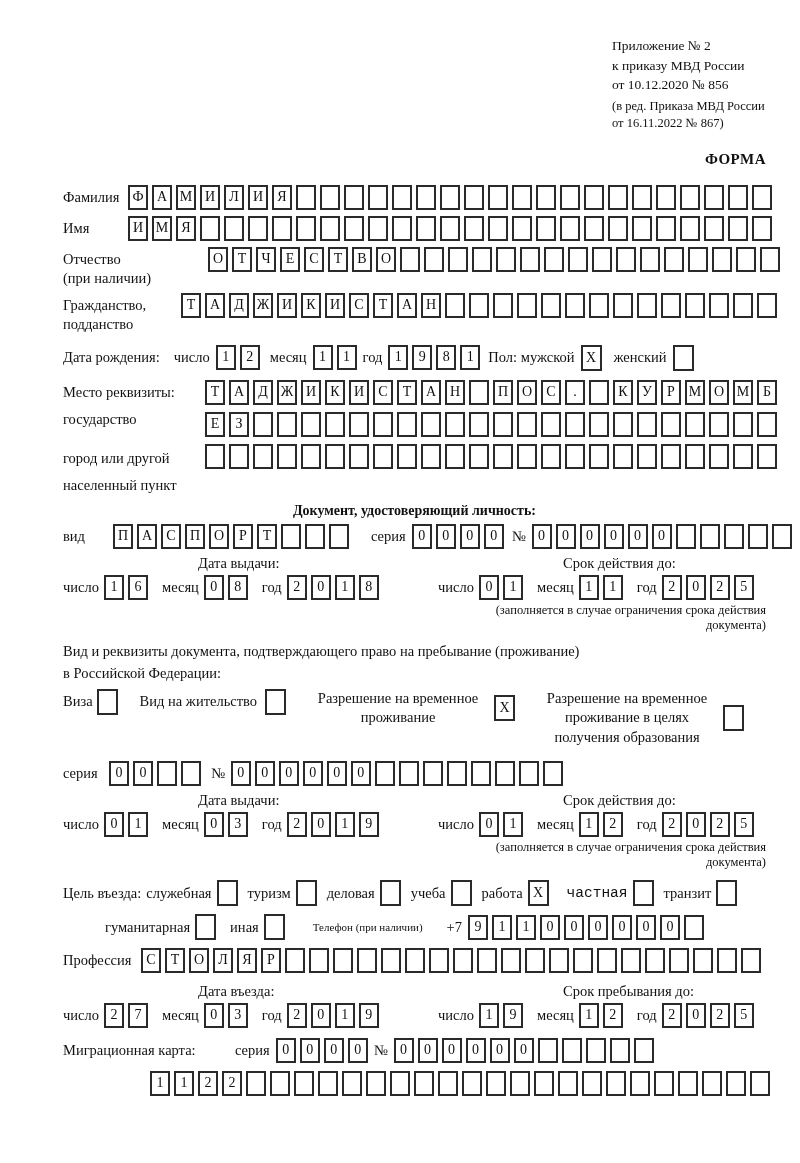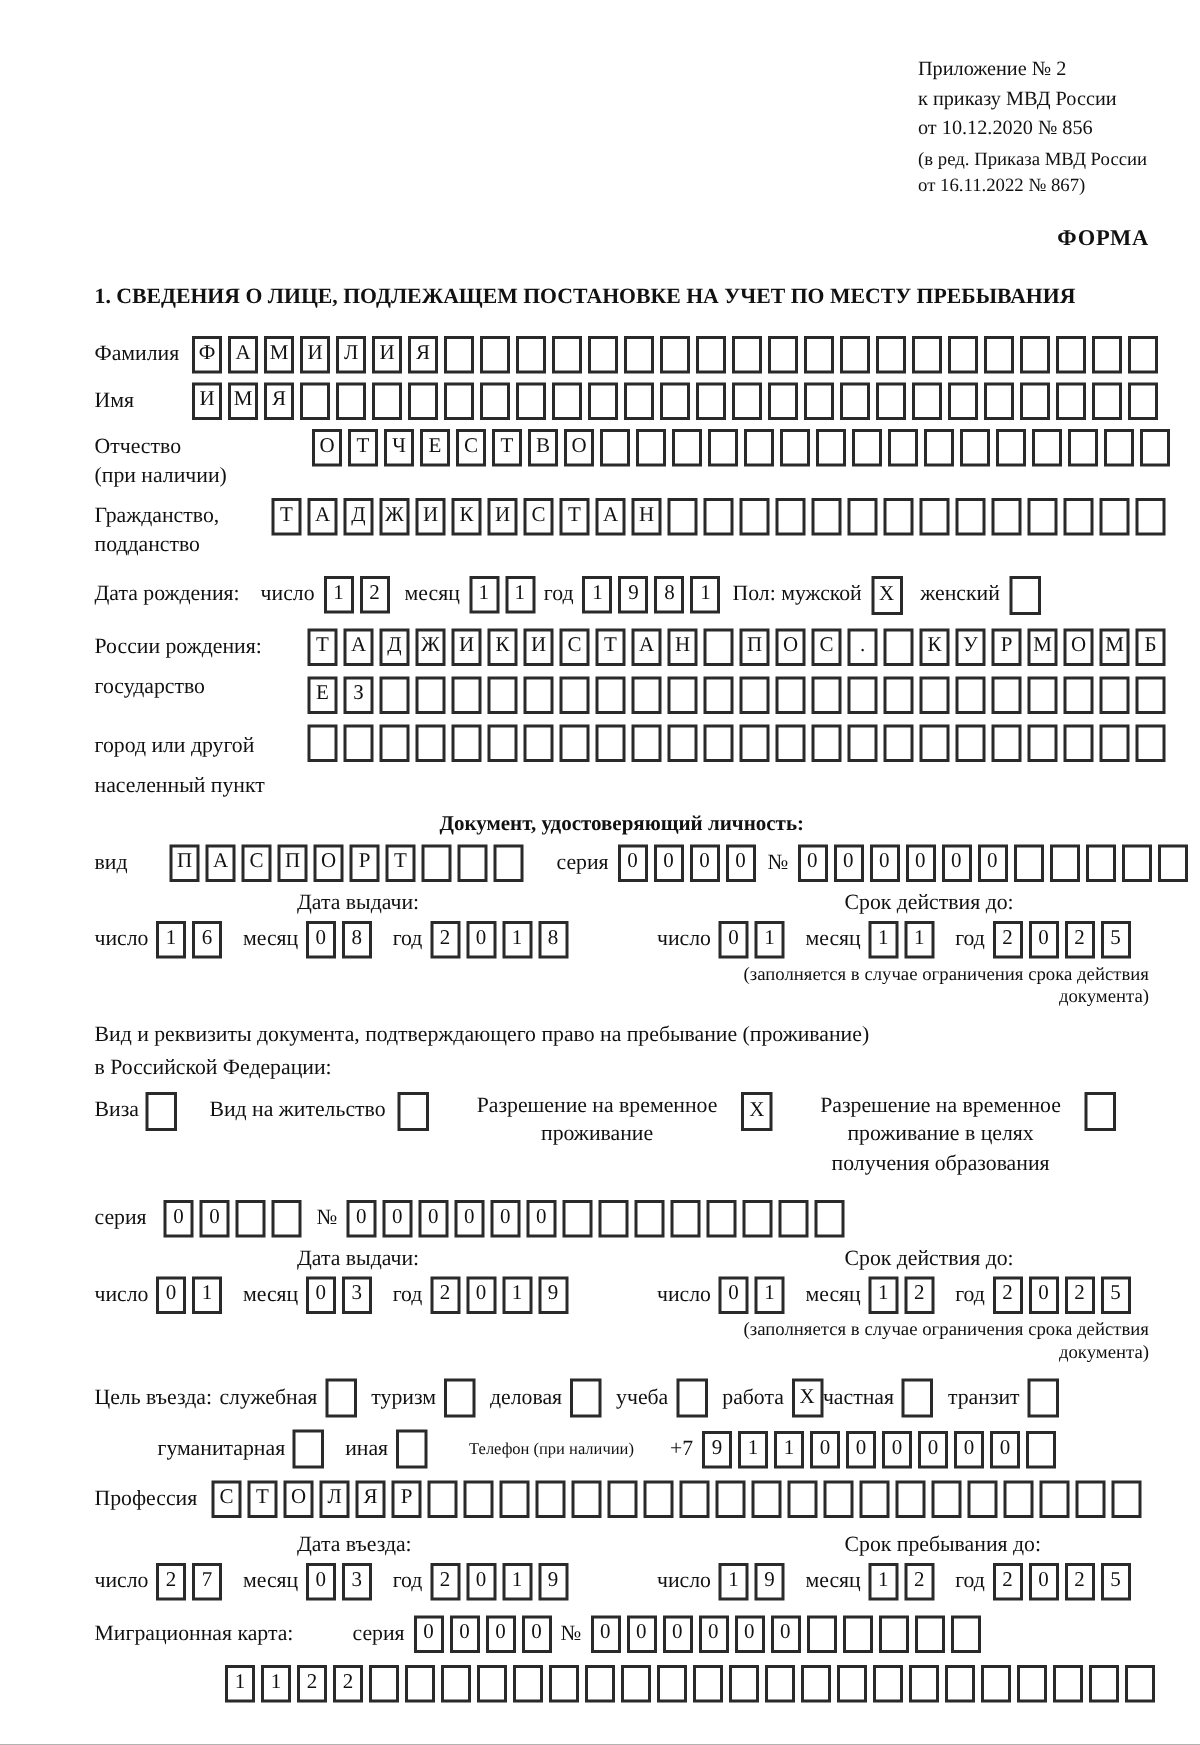--- a/index.html
+++ b/index.html
@@ -36,21 +36,21 @@
   .date-col-l { width:375px; }
   .date-col-r { flex:1; }
   .date-head { font-size:14.5px; }
   .date-head.l { margin-left:135px; }
   .date-head.r { margin-left:125px; }
   .date-line { display:flex; align-items:center; margin-top:3px; }
   .date-line .w { margin-right:5px; font-size:14.5px; }
   .date-line .w2 { margin:0 5px 0 14px; font-size:14.5px; }
   .note { font-size:12.5px; text-align:right; margin-top:3px; }
   .plain { font-size:14.5px; margin-top:8px; line-height:1.5; }
-  .opt { display:flex; align-items:flex-start; }
+  .opt { display:flex; align-items:center; }
   .opt .ol { font-size:14.5px; line-height:1.35; text-align:center; }
   .opt .cb { margin-left:8px; }
   .purp { display:flex; align-items:center; }
   .purp .pl { font-size:14.5px; margin-right:5px; }
   .multirow-gap { margin-top:7px; }
 </style>
 </head>
 <body>
 
 <div class="page">
@@ -60,21 +60,20 @@
     <div>к приказу МВД России</div>
     <div>от 10.12.2020 № 856</div>
     <div class="sub">
       <div>(в ред. Приказа МВД России</div>
       <div>от 16.11.2022 № 867)</div>
     </div>
   </div>
   <div class="forma">ФОРМА</div>
 
 
-  <div class="sec-head">1. СВЕДЕНИЯ О ЛИЦЕ, ПОДЛЕЖАЩЕМ ПОСТАНОВКЕ НА УЧЕТ ПО МЕСТУ ПРЕБЫВАНИЯ</div>
 
   <div class="row" style="margin-top:17px;">
     <div class="lbl" style="width:65px;">Фамилия</div>
     <div class="cells">
         <span class="cell">Ф</span>
         <span class="cell">А</span>
         <span class="cell">М</span>
         <span class="cell">И</span>
         <span class="cell">Л</span>
         <span class="cell">И</span>
@@ -222,21 +221,21 @@
         <span class="cell">1</span>
       </span>
     <span class="sm-lbl" style="margin-left:8px;">Пол: мужской</span>
     <span class="cb">X</span>
     <span class="sm-lbl" style="margin-left:12px;">женский</span>
     <span class="cb"></span>
   </div>
 
   <div class="row" style="margin-top:9px;">
     <div class="lbl" style="width:142px;">
-      <div>России рождения:</div>
+      <div>Место реквизиты:</div>
       <div style="margin-top:7px;">государство</div>
       <div style="margin-top:20px;">город или другой</div>
       <div style="margin-top:7px;">населенный пункт</div>
     </div>
     <div>
       <div class="cells">
           <span class="cell">Т</span>
           <span class="cell">А</span>
           <span class="cell">Д</span>
           <span class="cell">Ж</span>
@@ -519,21 +518,21 @@
         <span class="cb"></span>
       </span>
     <span class="purp" style="margin-left:10px;">
         <span class="pl">учеба</span>
         <span class="cb"></span>
       </span>
     <span class="purp" style="margin-left:10px;">
         <span class="pl">работа</span>
         <span class="cb">X</span>
       </span>
-    <span class="purp" style="margin-left:0;">
+    <span class="purp" style="margin-left:18px;font-family:Liberation Mono, monospace;">
         <span class="pl">частная</span>
         <span class="cb"></span>
       </span>
     <span class="purp" style="margin-left:10px;">
         <span class="pl">транзит</span>
         <span class="cb"></span>
       </span>
   </div>
 
   <div class="row inline" style="margin-top:8px; align-items:center;">

